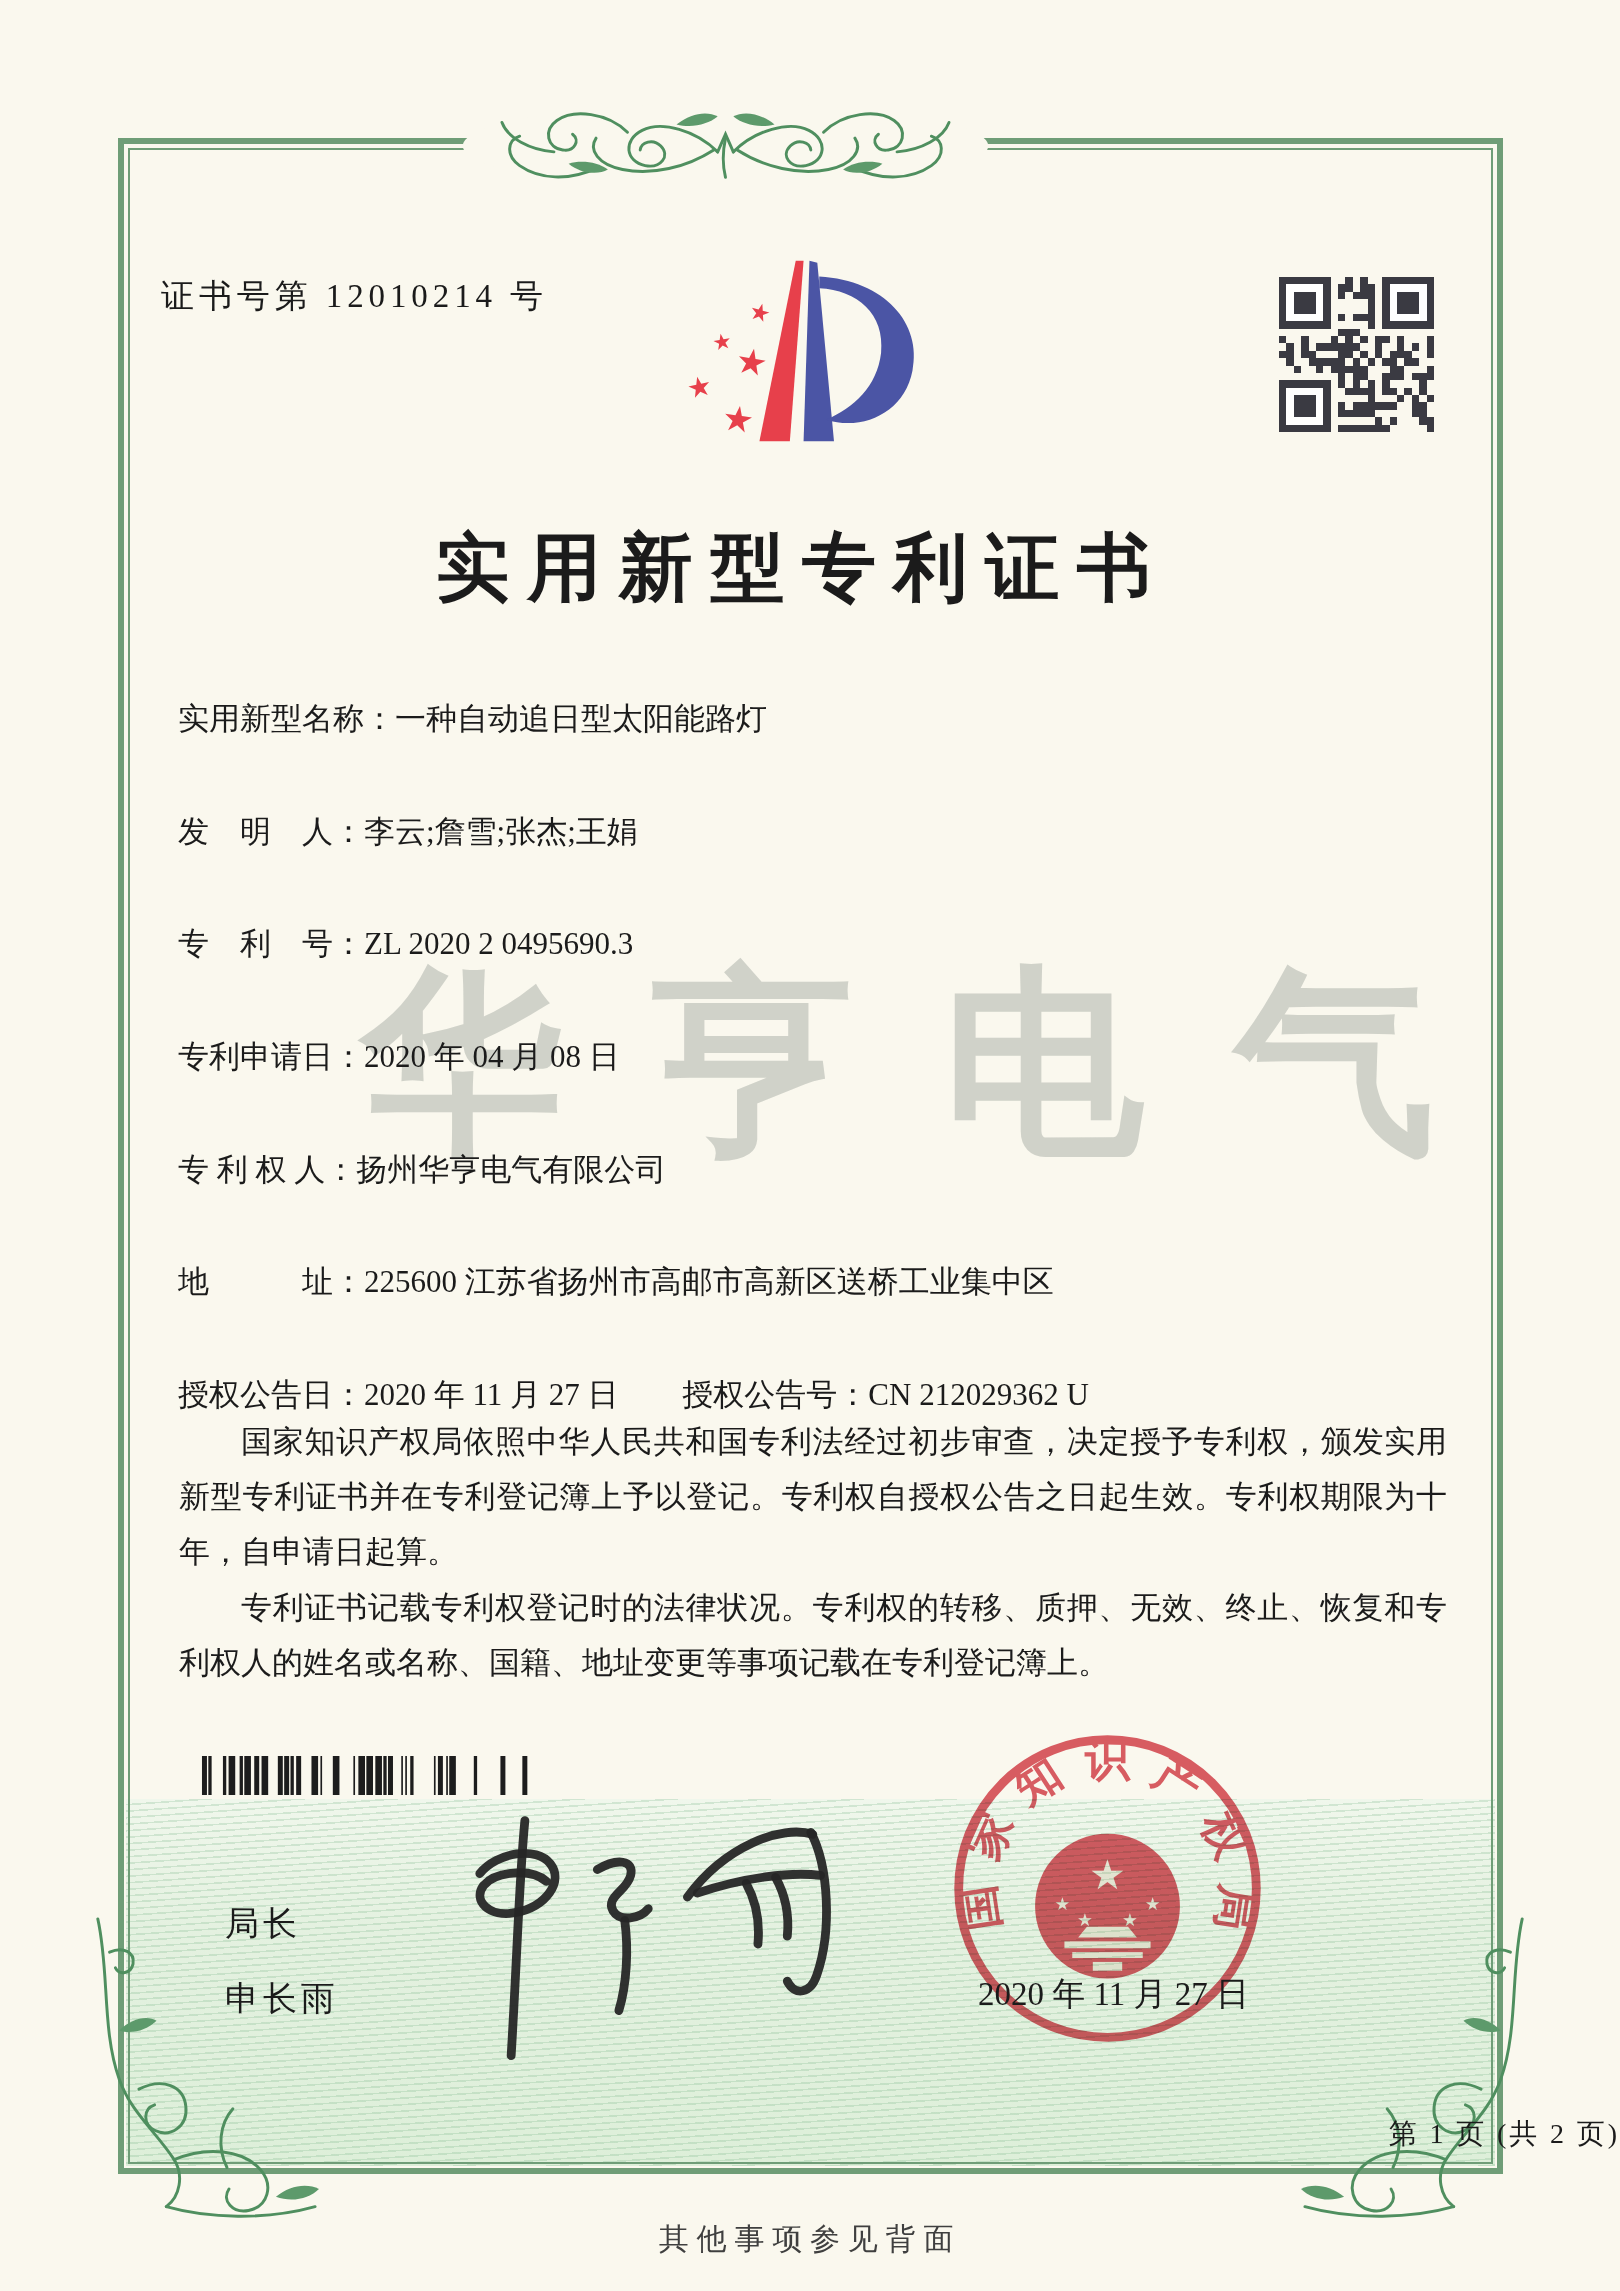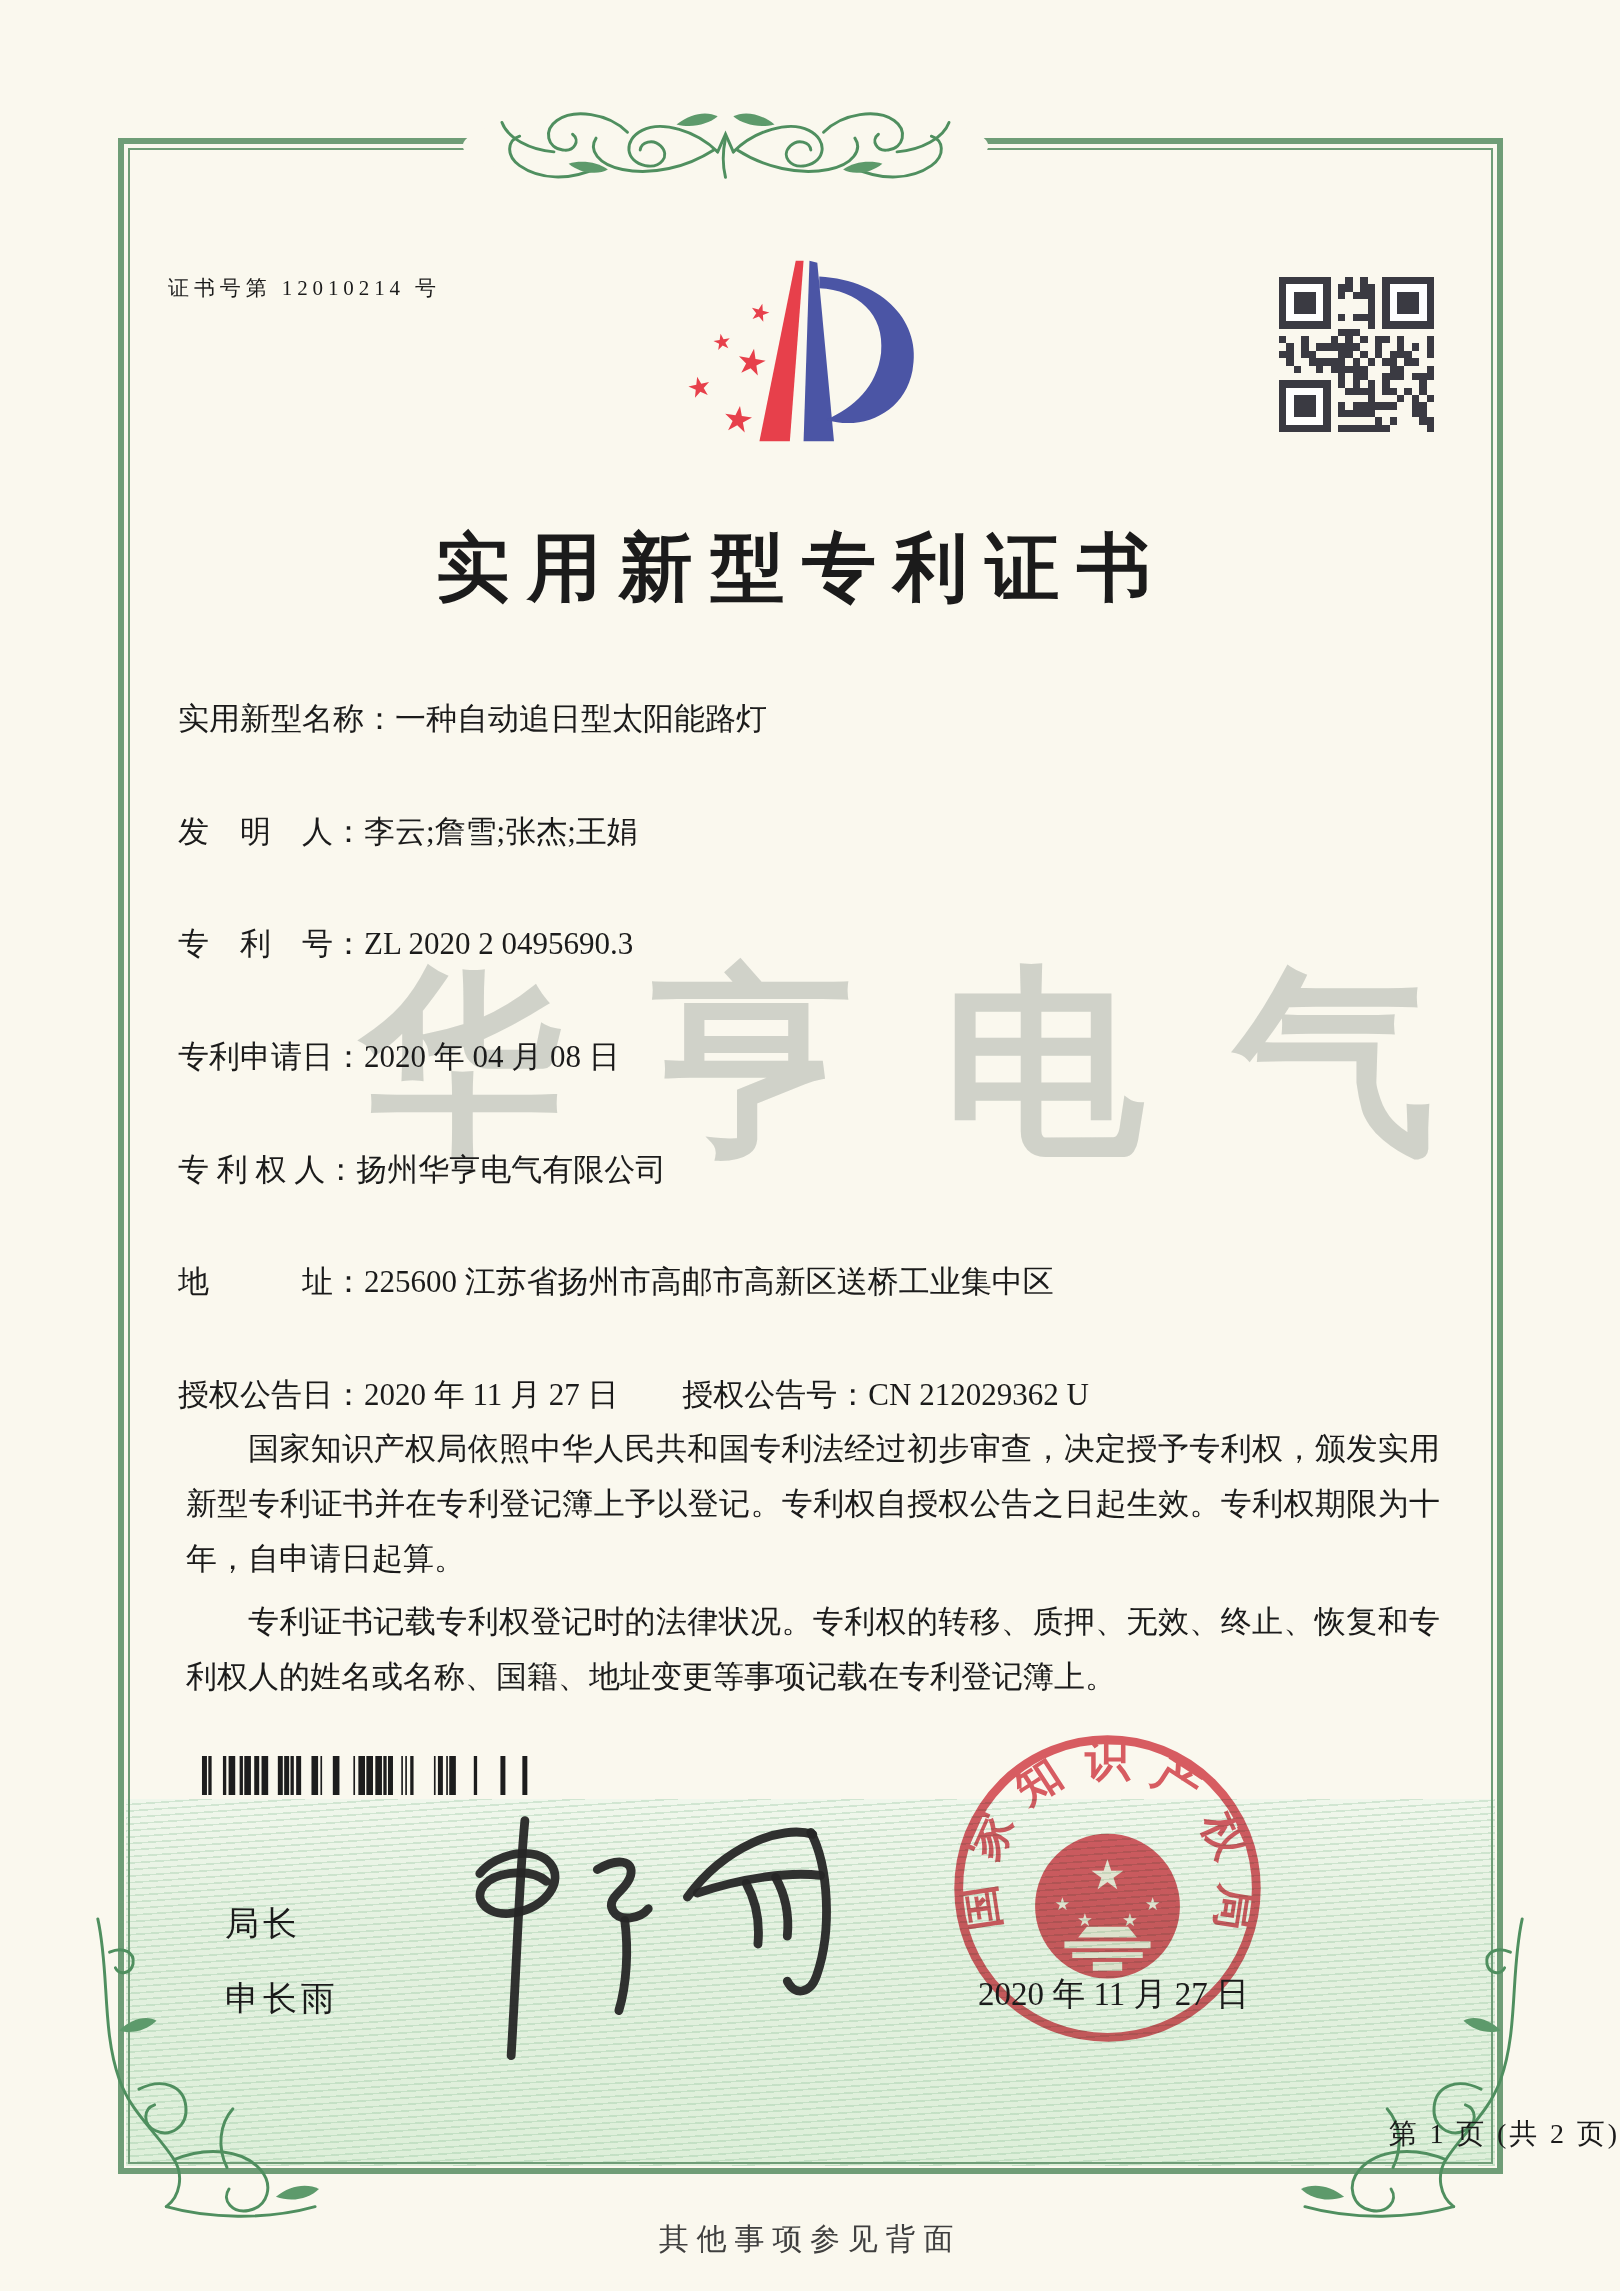--- a/index.html
+++ b/index.html
@@ -30,28 +30,28 @@
   .orn path{stroke:#4f8f5f;stroke-width:3;fill:none;stroke-linecap:round}
   .orn .leaf{fill:#5d9a6b;stroke:none}
   
   .watermark{
     position:absolute;left:361px;top:929px;z-index:1;white-space:nowrap;
     font-family:"Liberation Sans","DejaVu Sans",sans-serif;font-weight:bold;
     font-size:201px;letter-spacing:90px;color:rgba(150,157,150,.42);
   }
   
   .txt{position:absolute;z-index:4}
-  .cert-no{left:168px;top:274px;font-size:21px;letter-spacing:4.9px;white-space:nowrap}
+  .cert-no{left:161px;top:274px;font-size:33px;letter-spacing:4.9px;white-space:nowrap}
   .title{left:0;right:16px;top:519px;text-align:center;font-size:74px;font-weight:bold;letter-spacing:17.6px;white-space:nowrap}
   .frow{position:absolute;left:178px;font-size:31px;white-space:nowrap;z-index:4}
   .r1{top:698px}.r2{top:811px}.r3{top:923px}.r4{top:1036px}.r5{top:1149px}.r6{top:1261px}.r7{top:1374px}
   .gap2{margin-left:56px}
   .paras{position:absolute;left:178px;top:1413px;width:1270px;z-index:4;
          font-size:31px;line-height:55px;text-align:justify}
-  .paras p{margin:8px;text-indent:2em}
+  .paras p{margin:1px;text-indent:2em}
   .officer-title{left:225px;top:1901px;font-size:34px;letter-spacing:3.9px}
   .officer-name{left:225px;top:1976px;font-size:34px;letter-spacing:3.9px}
   .issue-date{left:978px;top:1972px;font-size:33px;white-space:nowrap;z-index:5}
   .page-ind{left:0;right:0;top:2115px;text-align:right;font-size:28px;letter-spacing:2.9px}
   .footer-note{left:0;right:0;top:2219px;text-align:center;font-size:30px;color:#3f3f3f;letter-spacing:7.8px}
   
   .logo{position:absolute;left:679px;top:251px;z-index:4}
   .qr{position:absolute;left:1279px;top:277px;z-index:4}
   .barcode{position:absolute;left:201px;top:1756px;z-index:4}
   .signature{position:absolute;left:421px;top:1803px;z-index:4}

